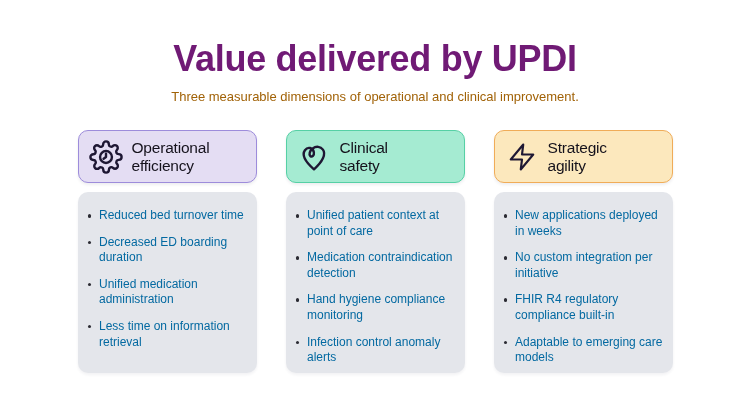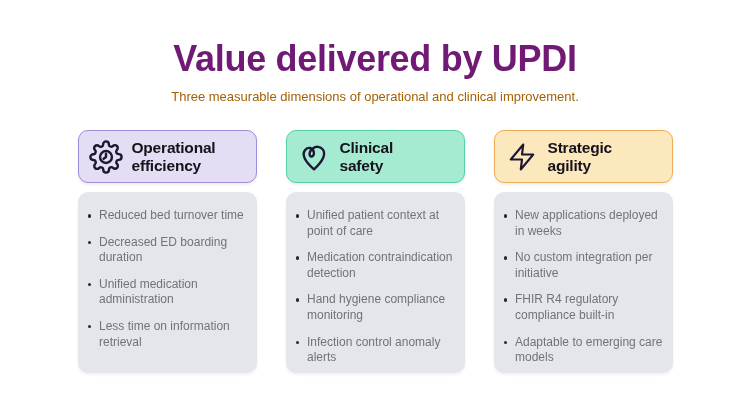--- a/index.html
+++ b/index.html
@@ -40,21 +40,21 @@
     border-radius:10px;
     border:1.5px solid transparent;
     display:flex;
     align-items:center;
     padding:0 8px 0 10px;
     gap:9px;
     box-shadow:0 2px 3px rgba(40,40,60,0.08);
   }
   .card-header .hdr-title {
     font-size:15.5px;
-    font-weight:bold;
+    font-weight:normal;
     line-height:1.12;
     color:#15121c;
     letter-spacing:-0.2px;
   }
   .hdr-purple { background:#e4ddf3; border-color:#9d8cdb; }
   .hdr-mint   { background:#a5ebd2; border-color:#56d0a5; }
   .hdr-yellow { background:#fce8bd; border-color:#f0ac58; }
 
   .icon-box { flex:0 0 34px; height:34px; display:flex; align-items:center; justify-content:center; }
   .icon-box svg { display:block; }
@@ -68,21 +68,21 @@
     box-shadow:0 2px 3px rgba(40,40,60,0.06);
     overflow:hidden;
   }
   .bullet-list { list-style:none; }
   .bullet-item {
     display:flex;
     gap:8px;
     margin-bottom:11px;
     font-size:12px;
     line-height:1.3;
-    color:#737373;
+    color:#0369a1;
   }
   .bullet-dot {
     flex:0 0 3.5px;
     width:3.5px; height:3.5px;
     border-radius:50%;
     background:#2b2b33;
     margin-top:6px;
   }
 </style>
 </head>

